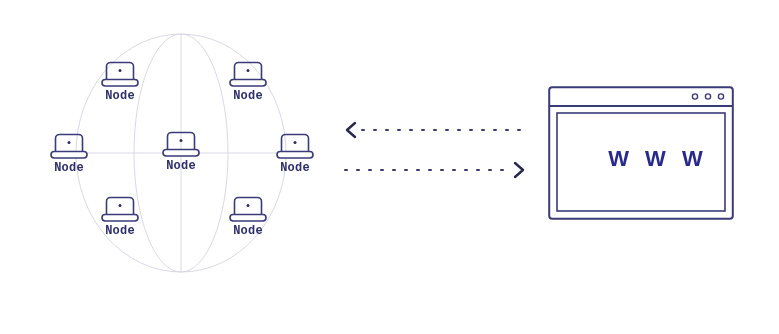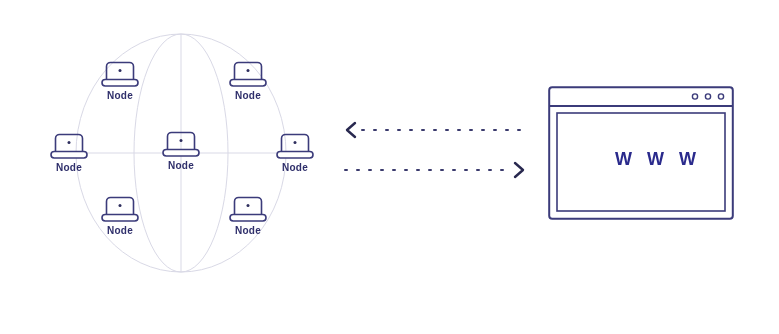--- a/index.html
+++ b/index.html
@@ -41,22 +41,22 @@
     height: 46px;
     text-align: center;
   }
   .node-icon {
     display: block;
     margin: 0 auto;
   }
   .node-label {
     display: block;
     margin-top: 1px;
-    font-family: Liberation Sans, sans-serif;
-    font-size: 10px;
+    font-family: Liberation Mono, monospace;
+    font-size: 12px;
     font-weight: 700;
     letter-spacing: .2px;
     color: #2f2f6b;
     line-height: 10px;
   }
 
   
   #arrows {
     position: absolute;
     left: 340px;
@@ -81,21 +81,21 @@
   #www-text {
     position: absolute;
     left: 0;
     top: 0;
     width: 220px;
     height: 134px;
     display: flex;
     align-items: center;
     justify-content: center;
     font-family: "Liberation Sans", sans-serif;
-    font-size: 18px;
+    font-size: 22px;
     font-weight: 700;
     letter-spacing: 5px;
     color: #2a2a8c;
     padding-top: 12px;
     box-sizing: border-box;
     user-select: none;
   }
 </style>
 </head>
 <body>

